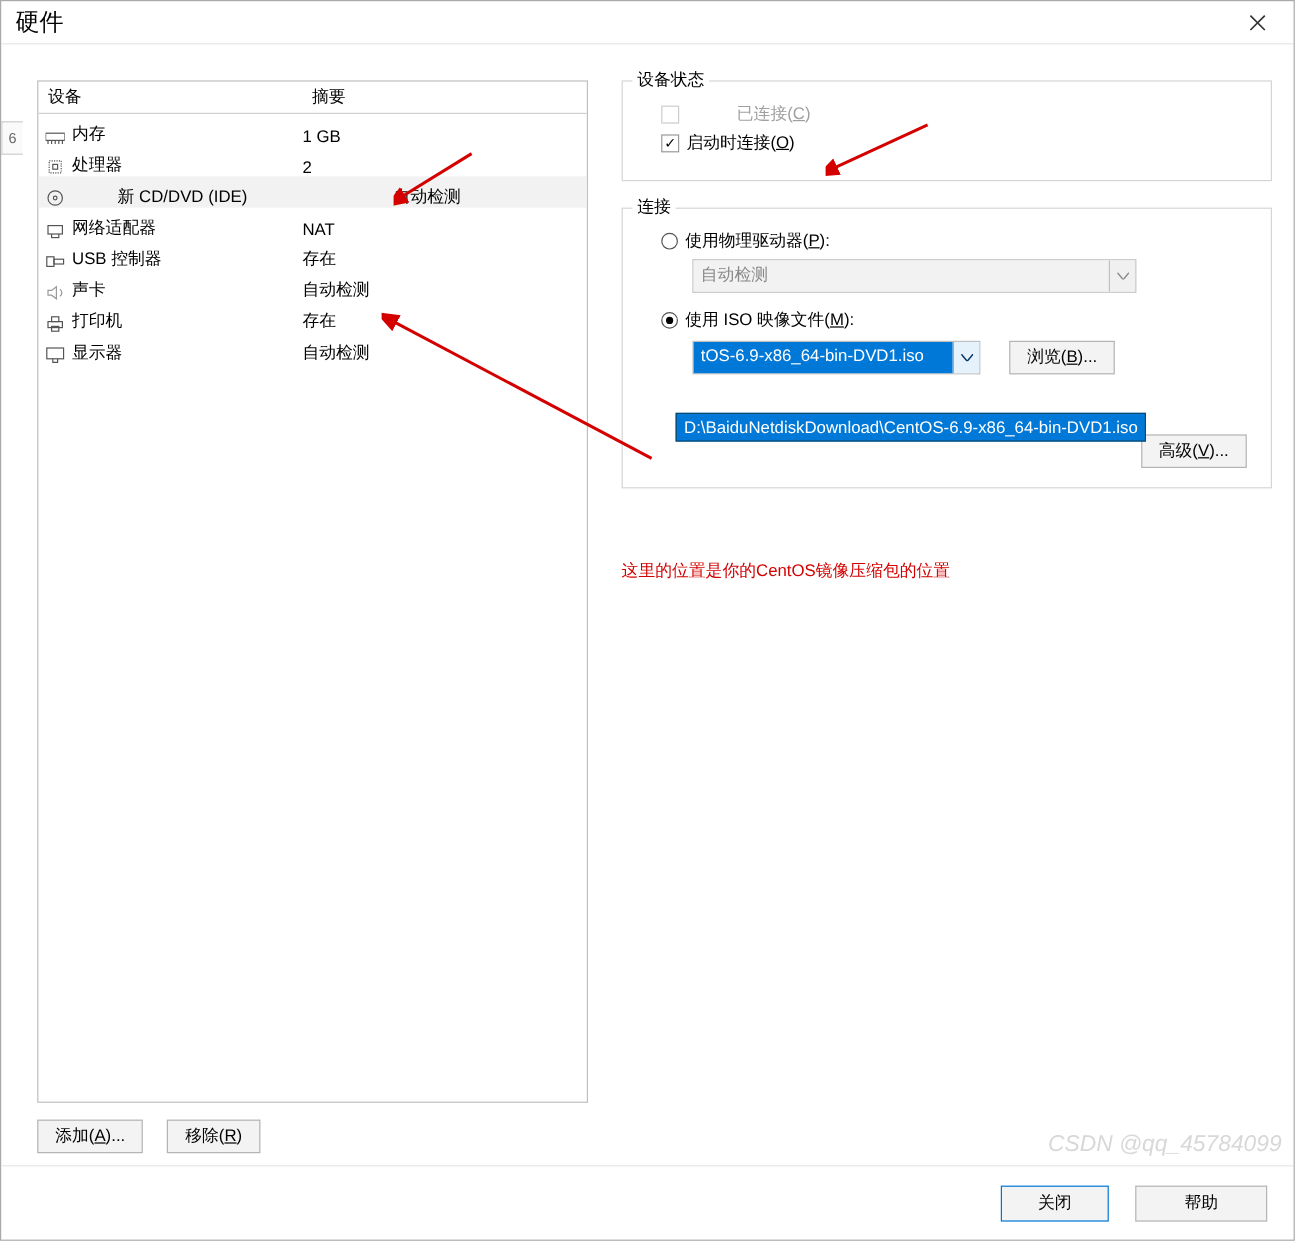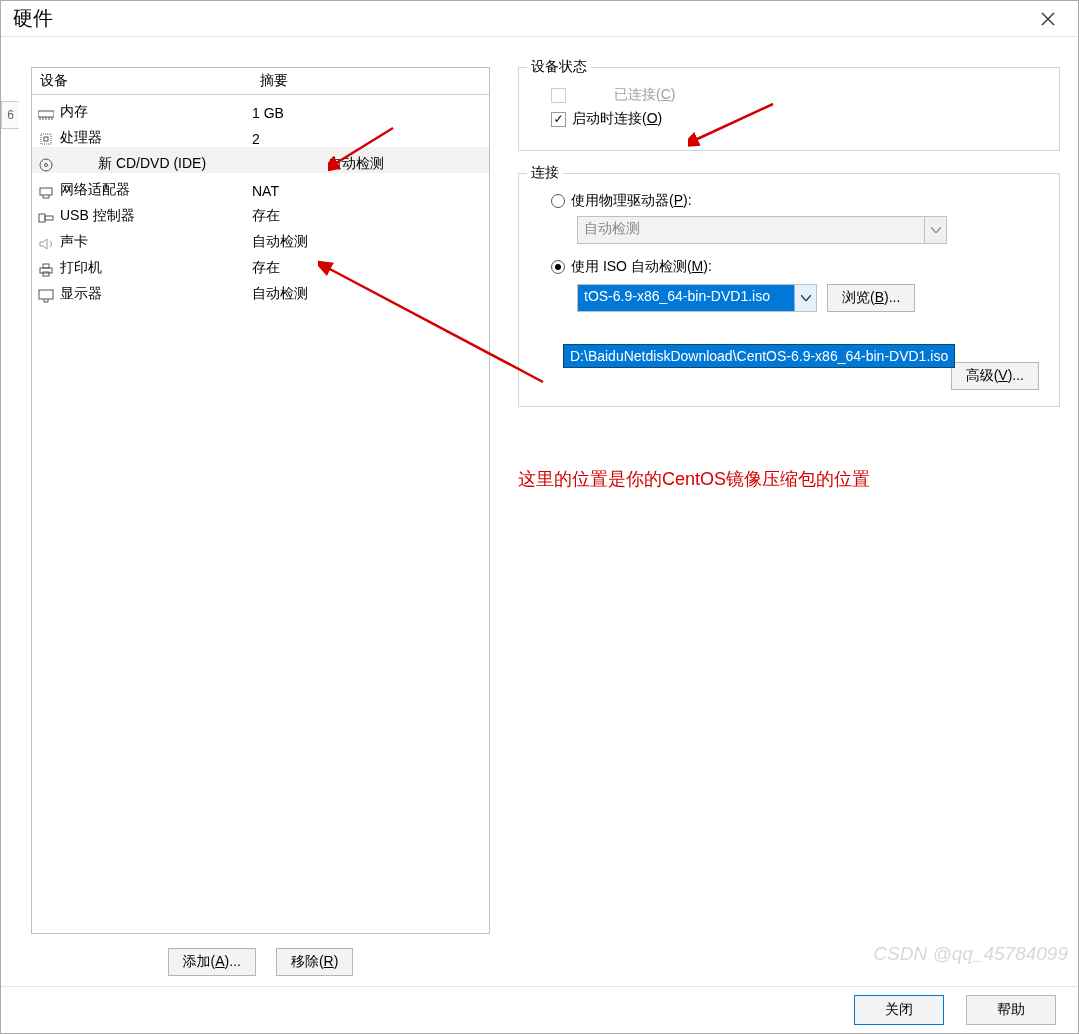--- a/index.html
+++ b/index.html
@@ -28,32 +28,32 @@
 .check-row.disabled { color: #a0a0a0; gap: 48px; }
 .check-box { width: 15px; height: 15px; border: 1px solid #999; display: inline-flex; align-items: center; justify-content: center; }
 .check-row.disabled .check-box { border-color: #ccc; }
 .check-box.checked::after { content: "✓"; font-size: 12px; line-height: 1; }
 .radio-cir { width: 14px; height: 14px; border: 1px solid #555; border-radius: 50%; display: inline-flex; align-items: center; justify-content: center; }
 .radio-cir.checked::after { content: ""; width: 6px; height: 6px; background: #000; border-radius: 50%; }
 .u { text-decoration: underline; }
 .combo { display: flex; border: 1px solid #c0c0c0; height: 28px; width: 370px; margin-left: 44px; }
 .combo .val { flex: 1; padding: 3px 6px; color: #888; background: #f2f2f2; }
 .combo .arr { width: 22px; display: flex; align-items: center; justify-content: center; background: #f0f0f0; border-left: 1px solid #c0c0c0; }
-.iso-row { display: flex; align-items: center; gap: 10px; margin-left: 44px; margin-top: 8px; }
+.iso-row { display: flex; align-items: center; gap: 24px; margin-left: 44px; margin-top: 8px; }
 .iso-combo { display: flex; border: 1px solid #c0c0c0; height: 28px; width: 240px; }
 .iso-combo .val { flex: 1; background: #0078d7; color: #fff; padding: 3px 6px; white-space: nowrap; overflow: hidden; }
 .iso-combo .arr { width: 22px; display: flex; align-items: center; justify-content: center; background: #e6f2fb; border-left: 1px solid #9ac; }
 .btn { border: 1px solid #b5b5b5; background: #f3f3f3; padding: 4px 14px; cursor: pointer; white-space: nowrap; }
 .dropdown-item { position: absolute; background: #0078d7; color: #fff; padding: 3px 6px; white-space: nowrap; border: 1px solid #0c4a6e; }
 .adv-row { display: flex; justify-content: flex-end; margin-top: 50px; padding-right: 6px; }
-.anno { position: absolute; color: #d40000; font-size: 18px; }
-.btn-row { display: flex; justify-content: center; gap: 20px; margin-top: 14px; }
-.footer { height: 47px; display: flex; align-items: center; justify-content: flex-end; gap: 22px; padding: 0 22px; border-top: 1px solid #e5e5e5; }
+.anno { position: absolute; color: #d40000; font-size: 14px; }
+.btn-row { display: flex; gap: 20px; margin-top: 14px; }
+.footer { height: 62px; display: flex; align-items: center; justify-content: flex-end; gap: 22px; padding: 0 22px; border-top: 1px solid #e5e5e5; }
 .footer .btn.primary { border: 1px solid #0078d7; padding: 5px 30px; }
-.footer .btn { padding: 5px 30px; }
+.footer .btn { padding: 5px 40px; }
 .watermark { position: absolute; right: 10px; bottom: 68px; color: #d8d8d8; font-size: 19px; font-style: italic; pointer-events: none; }
 svg { display: block; }
 .arrow-svg { position: absolute; pointer-events: none; }
 .left-bg-tab { position: absolute; left: 0; top: 100px; width: 18px; height: 28px; border: 1px solid #ccc; border-right: none; background: #fafafa; font-size: 12px; display: flex; align-items: center; justify-content: center; color: #666; }
 </style>
 </head>
 <body>
 
 <div class="dialog">
   <div class="left-bg-tab">6</div>
@@ -190,21 +190,21 @@
           <div class="val">自动检测</div>
           <div class="arr">
             <svg width="10" height="6" viewBox="0 0 10 6">
                 <path d="M0 0 L5 6 L10 0" fill="none" stroke="#888" stroke-width="1.2"></path>
               </svg>
           </div>
         </div>
 
         <div class="radio-row" style="margin-top:14px">
           <span class="radio-cir checked"></span>
-          <span><span>使用 ISO 自动检测</span>(<span class="u">M</span>):</span>
+          <span><span>使用 ISO 映像文件</span>(<span class="u">M</span>):</span>
         </div>
         <div class="iso-row">
           <div class="iso-combo">
             <div class="val">tOS-6.9-x86_64-bin-DVD1.iso</div>
             <div class="arr">
               <svg width="10" height="6" viewBox="0 0 10 6">
                   <path d="M0 0 L5 6 L10 0" fill="none" stroke="#036" stroke-width="1.2"></path>
                 </svg>
             </div>
           </div>

